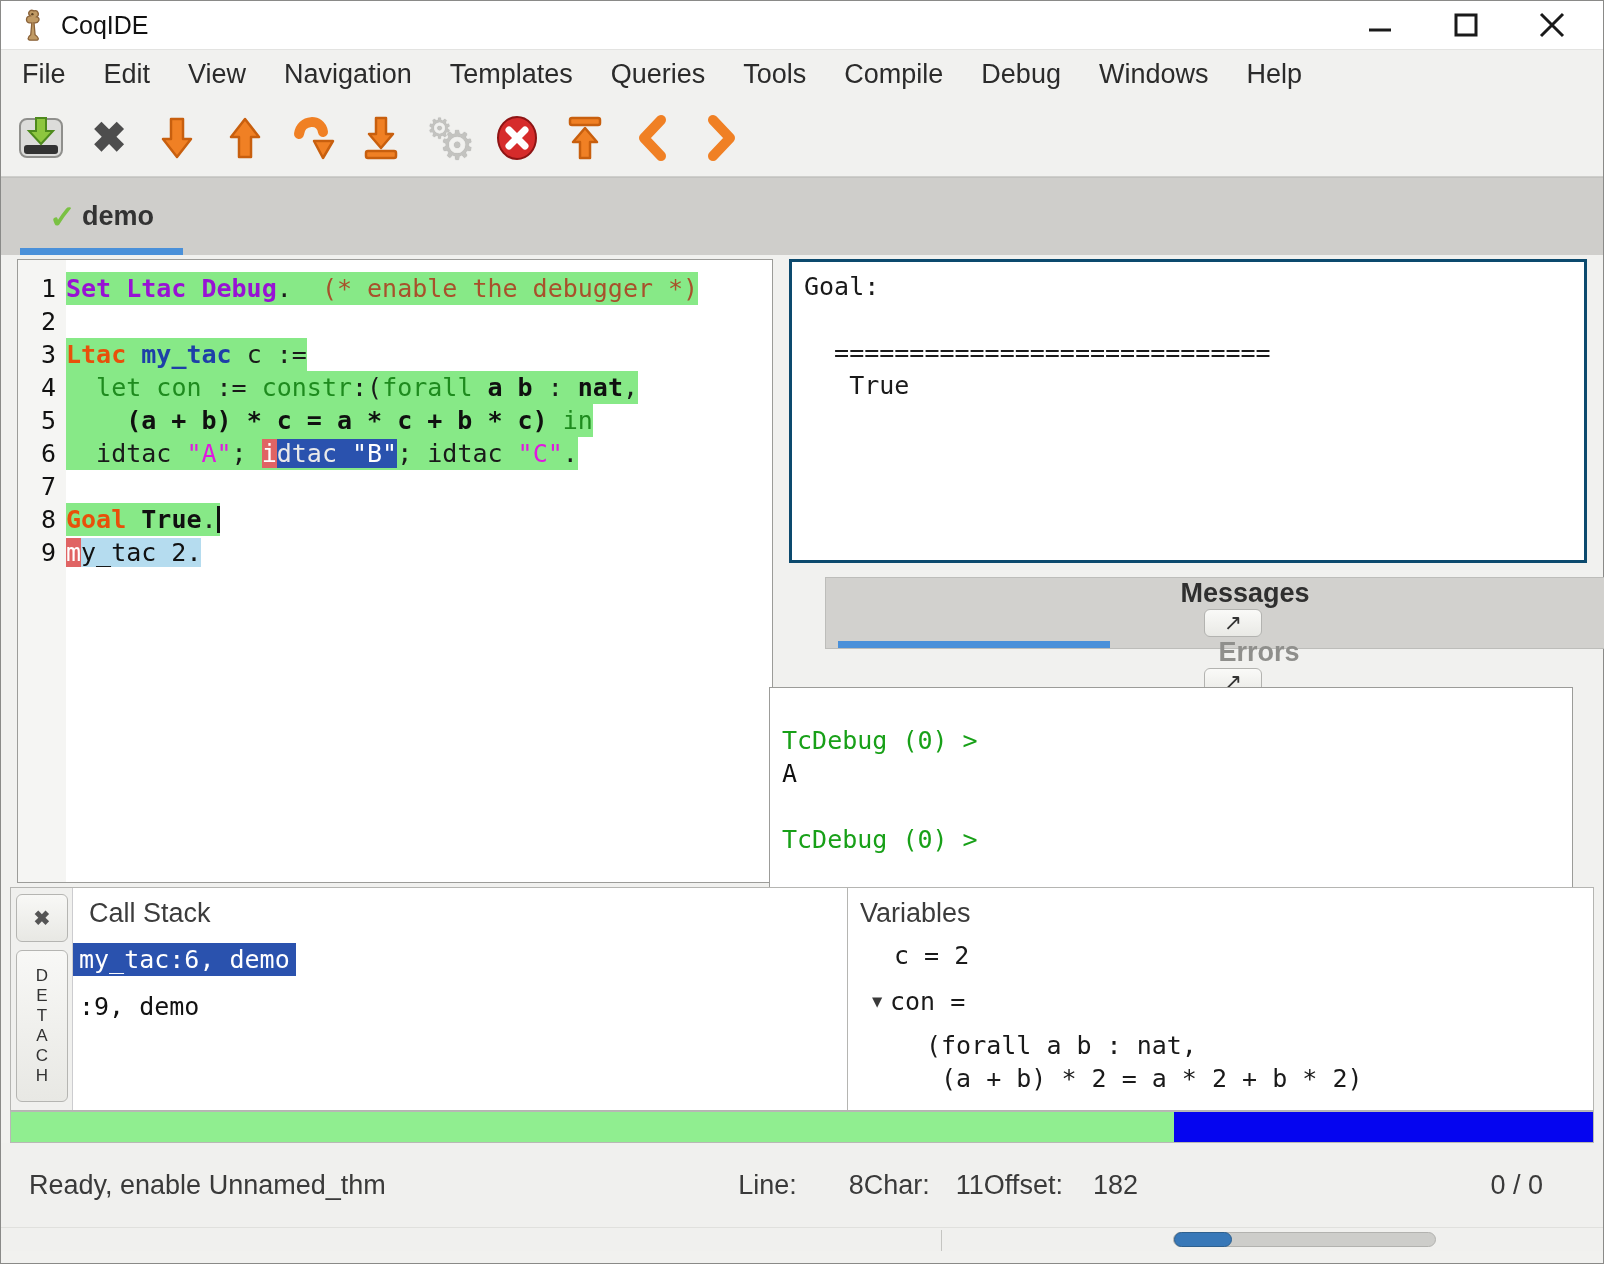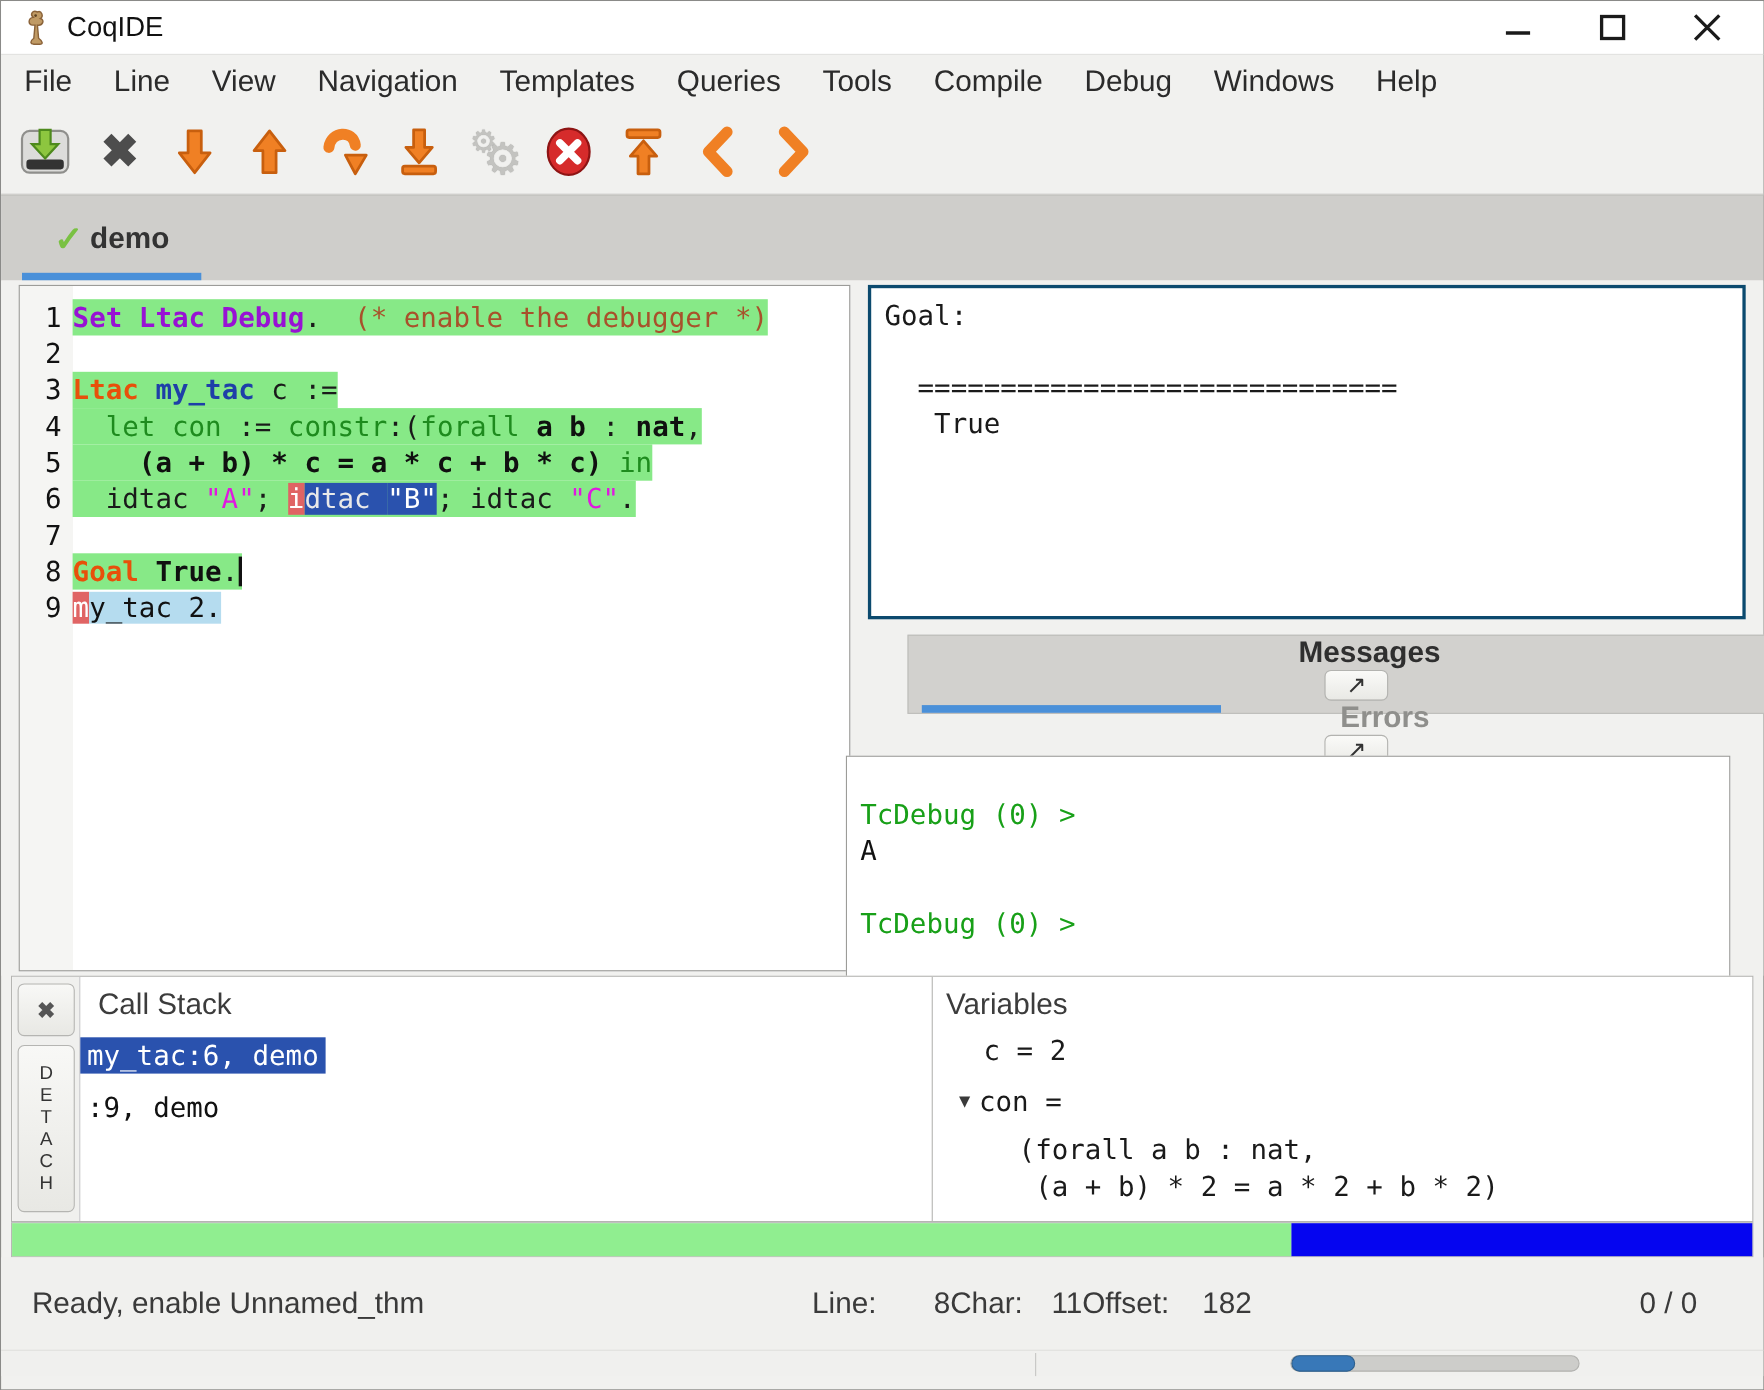--- a/index.html
+++ b/index.html
@@ -134,21 +134,21 @@
       <div class="wc">
         <svg width="32" height="32" viewBox="0 0 32 32">
             <path d="M5 5 L27 27 M27 5 L5 27" stroke="#1a1a1a" stroke-width="3" fill="none"></path>
           </svg>
       </div>
     </div>
   </div>
 
   <div class="menubar" id="menubar">
       <div class="menu-item">File</div>
-      <div class="menu-item">Line</div>
+      <div class="menu-item">Edit</div>
       <div class="menu-item">View</div>
       <div class="menu-item">Navigation</div>
       <div class="menu-item">Templates</div>
       <div class="menu-item">Queries</div>
       <div class="menu-item">Tools</div>
       <div class="menu-item">Compile</div>
       <div class="menu-item">Debug</div>
       <div class="menu-item">Windows</div>
       <div class="menu-item">Help</div>
     </div>

